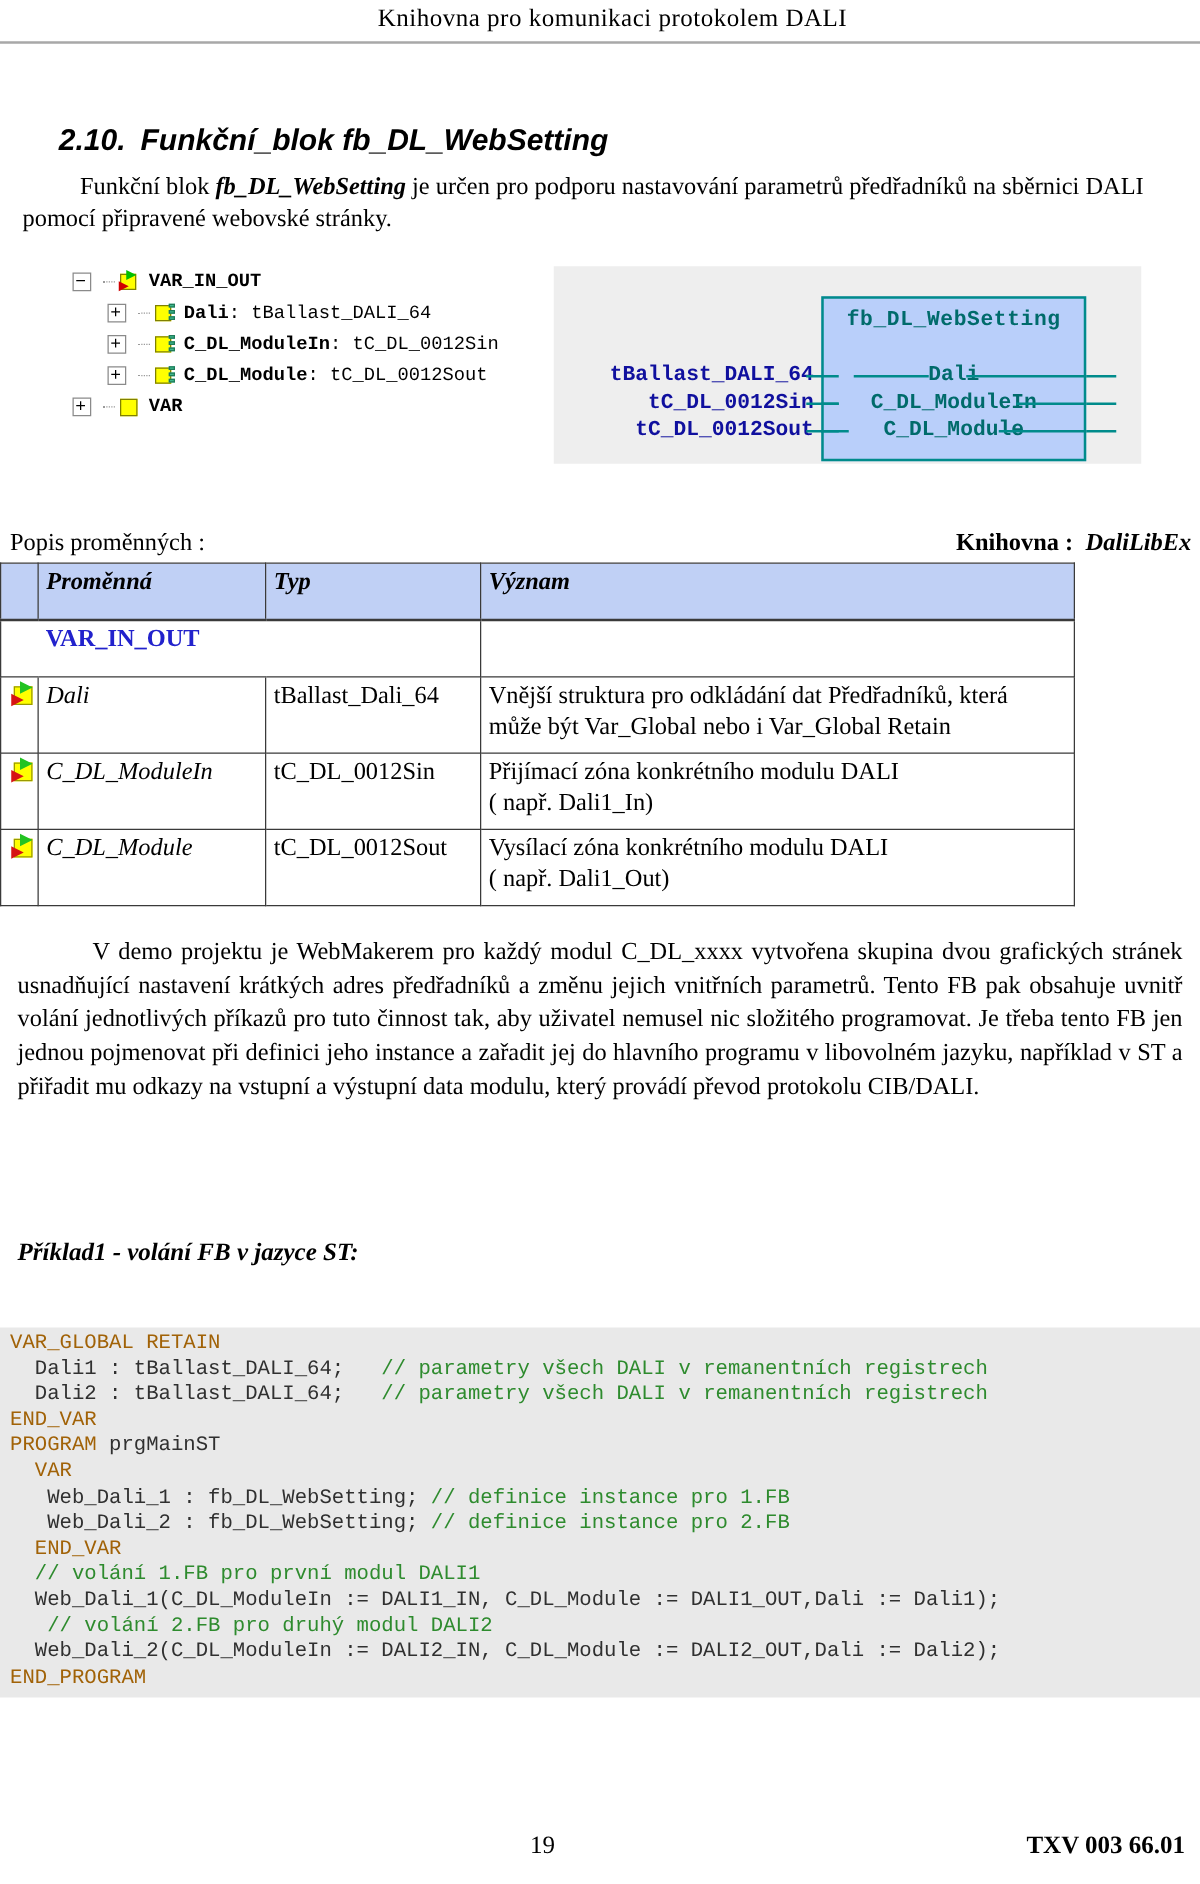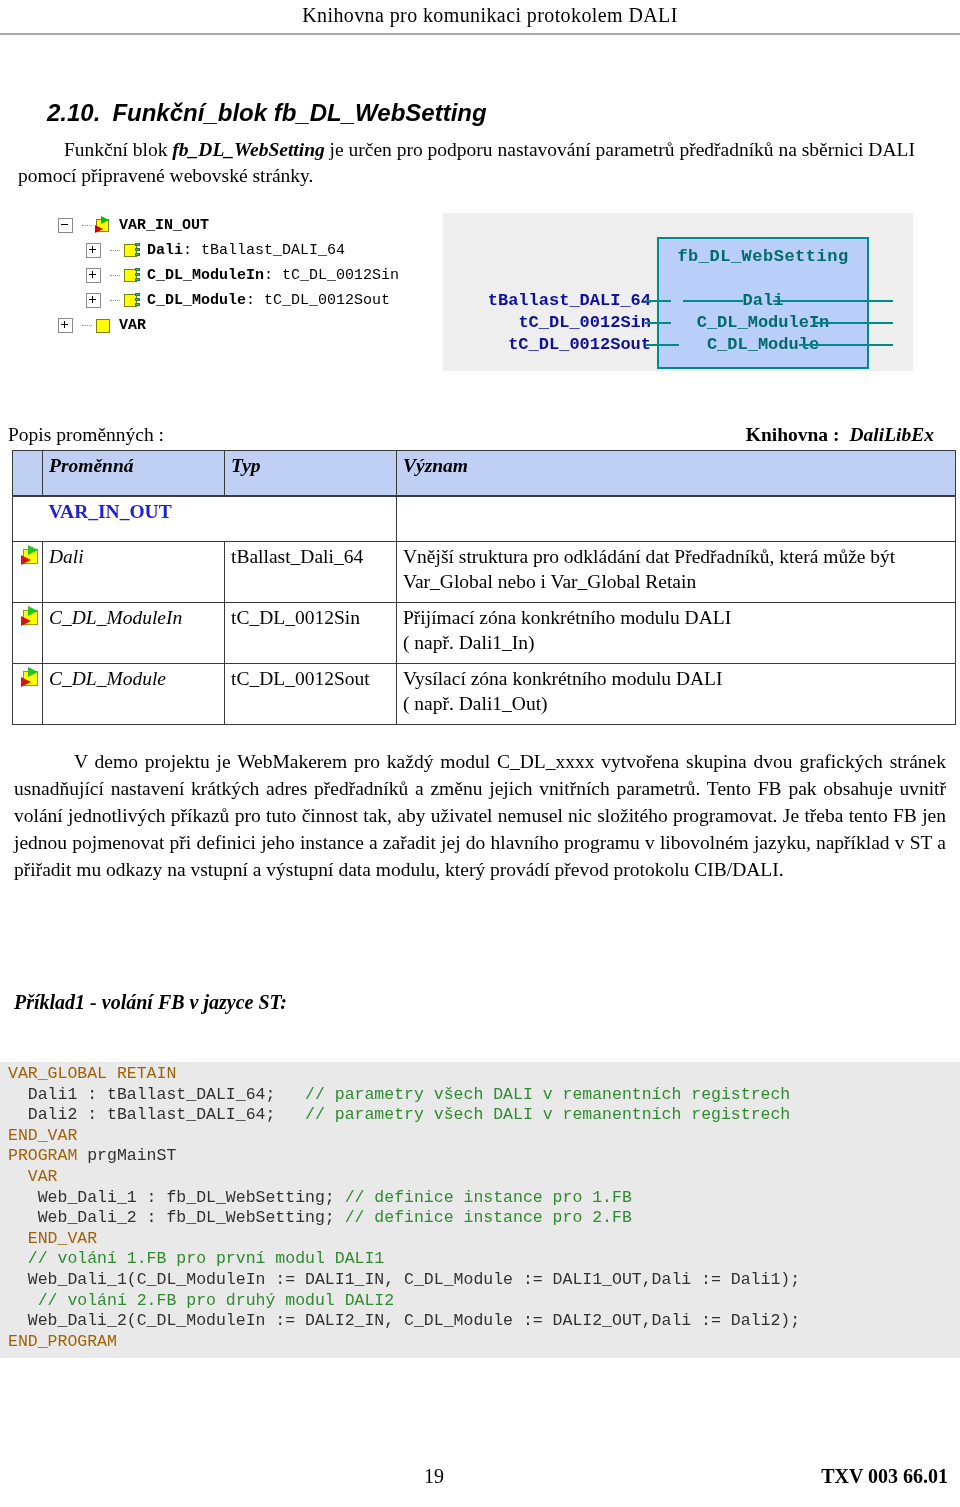--- a/index.html
+++ b/index.html
@@ -206,32 +206,32 @@
   }
 
   
   .cap-left {
     position: absolute;
     left: 8px; top: 424px;
     font-size: 19.5px;
   }
   .cap-right {
     position: absolute;
-    right: 26px; top: 424px;
+    right: 7px; top: 424px;
     font-size: 19.5px;
     font-weight: bold;
     white-space: nowrap;
   }
   .cap-right em { font-style: italic; margin-left: 10px; }
 
   
   .vtable {
     position: absolute;
-    left: 12px; top: 450px;
-    width: 944px;
+    left: 0; top: 450px;
+    width: 860px;
     border-collapse: collapse;
     table-layout: fixed;
   }
   .vtable td, .vtable th {
     border: 1px solid #3a3a3a;
     padding: 2px 6px;
     vertical-align: top;
     font-size: 19.5px;
     line-height: 25px;
     text-align: left;

